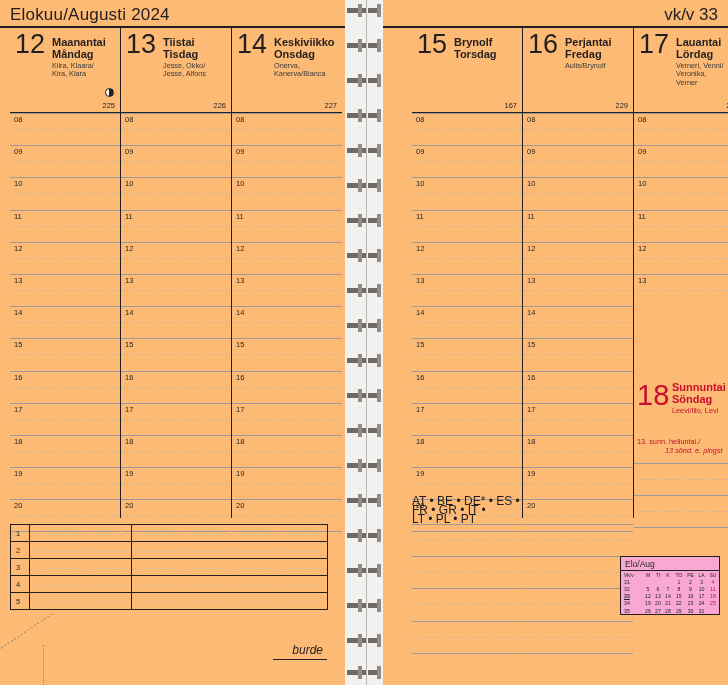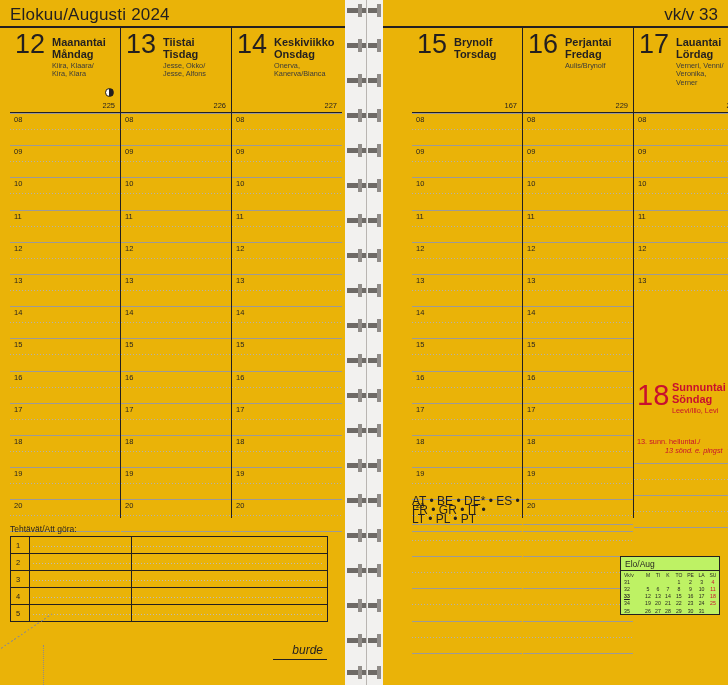--- a/index.html
+++ b/index.html
@@ -8,21 +8,21 @@
     width:728px; height:685px;
     background:#ffffff;
     font-family:"Liberation Sans", sans-serif;
     color:#231f20;
     overflow:hidden;
     position:relative;
   }
   .page { position:absolute; top:0; left:0; width:728px; height:685px; }
 
   
-  .leaf { position:absolute; top:0; height:685px; background:#eab308; }
+  .leaf { position:absolute; top:0; height:685px; background:#fdba74; }
   .leaf-left  { left:0;   width:345px; }
   .leaf-right { left:383px; width:345px; }
 
   
   .spine { position:absolute; left:345px; top:0; width:38px; height:685px; background:#f2f1ef; }
   .ring {
     position:absolute; left:2px; width:34px; height:13px;
   }
   .ring .bar {
     position:absolute; top:4px; height:5px; background:#6e6a66;
@@ -118,21 +118,21 @@
 
   .brand {
     position:absolute; right:22px; bottom:28px;
     font-size:12px; font-style:italic; color:#231f20;
   }
   .brand-ul { position:absolute; right:18px; bottom:25px; width:54px; height:1px; background:#231f20; }
 
   
   .mini {
     position:absolute; left:620px; top:556px; width:100px;
-    border:1px solid #231f20; background:#bef264;
+    border:1px solid #231f20; background:#f9a8d4;
   }
   .mini-title {
     font-size:8.5px; padding:2px 0 1px 4px; border-bottom:1px solid #231f20;
   }
   .mini table { border-collapse:collapse; width:100%; }
   .mini td, .mini th {
     font-size:5.2px; text-align:center; padding:0.6px 0; font-weight:normal; color:#231f20;
   }
   .mini th { font-size:5px; }
   .mini td.wk { text-align:left; padding-left:3px; }
@@ -405,21 +405,20 @@
         <div class="hour">
             <div class="solid"></div>
             <div class="lbl">20</div>
             <div class="dots"></div>
           </div>
         <div class="last-line"></div>
       </div>
     </div>
 
     <div class="todo">
-      <div class="todo-title">Tehtävät/Att göra:</div>
       <div class="todo-box">
         <div class="todo-row">
           <div class="num">1</div>
           <div class="divline"></div>
             <div class="mid"></div>
             <div class="dotline"></div>
         </div>
         <div class="todo-row">
           <div class="num">2</div>
           <div class="divline"></div>

